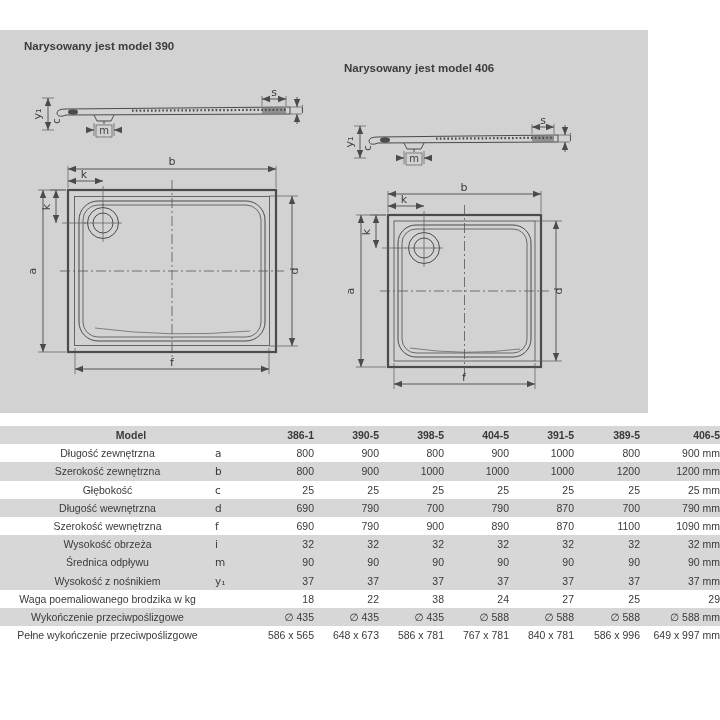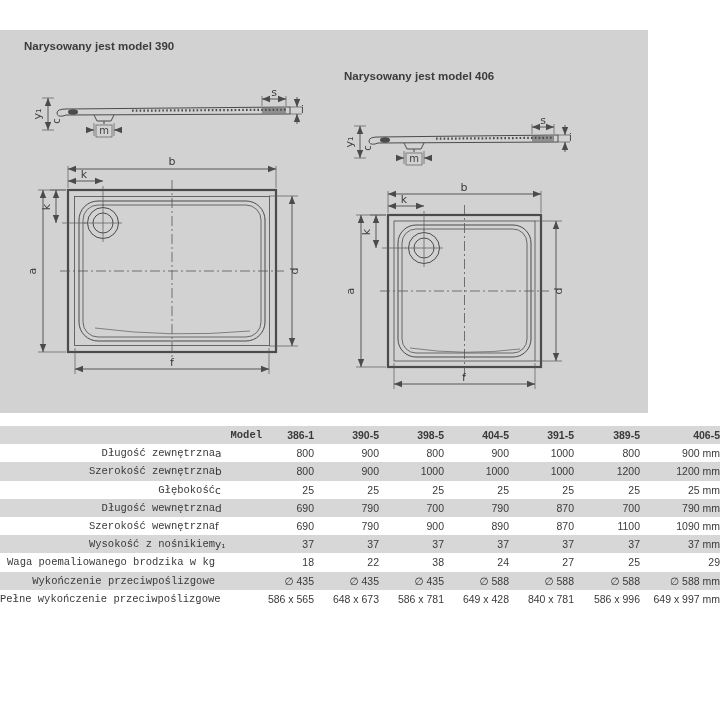--- a/index.html
+++ b/index.html
@@ -8,42 +8,42 @@
   }
   *{margin:0;padding:0;box-sizing:border-box;}
   html,body{width:720px;height:720px;background:#fff;overflow:hidden;
     font-family:"Liberation Sans",sans-serif;color:var(--text);}
   .page{position:relative;width:585px;height:720px;}
   .drawing-area{position:absolute;left:0;top:30px;width:648px;height:383px;
     background:var(--drawing-bg);}
   .drw-title{position:absolute;font-size:11.5px;font-weight:bold;color:#3c3c3c;
     white-space:nowrap;}
   #title-390{left:24px;top:10px;}
-  #title-406{left:344px;top:32px;margin-top:8px;}
+  #title-406{left:344px;top:32px;}
   svg{position:absolute;left:0;top:0;}
   svg .stk{stroke:var(--line);fill:none;stroke-width:1;}
   svg .thick{stroke-width:2.2;}
   svg .thin{stroke-width:.8;}
   svg .ext{stroke:#5a5a5a;stroke-width:.7;fill:none;}
   svg .dim{stroke:var(--line);stroke-width:.9;fill:none;}
   svg .cl{stroke:#555;stroke-width:.8;fill:none;stroke-dasharray:10 3 2 3;}
   svg .hatch{stroke:var(--line);stroke-width:2.2;stroke-dasharray:1.6 2.2;fill:none;}
   svg .fillc{fill:var(--line);stroke:none;}
   svg text{font-family:"DejaVu Sans","Liberation Sans",sans-serif;font-size:11px;
     fill:#3d3d3d;}
   svg text.sm{font-size:10px;}
   .tray-fill{fill:#fcfcfc;}
   table.spec{position:absolute;left:0;top:426px;width:720px;border-collapse:collapse;
     table-layout:fixed;font-size:10.5px;color:var(--text);}
   table.spec td,table.spec th{height:18.2px;padding:0;line-height:18.2px;
     white-space:nowrap;font-weight:normal;vertical-align:middle;}
   table.spec tr{background:var(--row-base);}
   table.spec tr.alt,table.spec tr.head{background:var(--row-alt);}
   table.spec tr.head th{font-weight:bold;}
-  .c-label{text-align:right;padding-left:8px;font-family:Liberation Mono, monospace;}
+  .c-label{text-align:center;padding-left:8px;}
   .c-sym{text-align:left;font-family:"DejaVu Sans","Liberation Sans",sans-serif;}
   .c-val{text-align:right;}
   .c-last{padding-right:7px;margin-top:12px;}
 </style>
 </head>
 <body>
 
 <div class="page">
 
   <div class="drawing-area">
@@ -304,20 +304,42 @@
           <td class="c-sym">f</td>
           <td class="c-val">690</td>
           <td class="c-val">790</td>
           <td class="c-val">900</td>
           <td class="c-val">890</td>
           <td class="c-val">870</td>
           <td class="c-val">1100</td>
           <td class="c-val c-last">1090 mm</td>
         </tr>
         <tr class="alt">
+          <td class="c-label">Wysokość obrzeża</td>
+          <td class="c-sym">i</td>
+          <td class="c-val">32</td>
+          <td class="c-val">32</td>
+          <td class="c-val">32</td>
+          <td class="c-val">32</td>
+          <td class="c-val">32</td>
+          <td class="c-val">32</td>
+          <td class="c-val c-last">32 mm</td>
+        </tr>
+        <tr class="alt">
+          <td class="c-label">Średnica odpływu</td>
+          <td class="c-sym">m</td>
+          <td class="c-val">90</td>
+          <td class="c-val">90</td>
+          <td class="c-val">90</td>
+          <td class="c-val">90</td>
+          <td class="c-val">90</td>
+          <td class="c-val">90</td>
+          <td class="c-val c-last">90 mm</td>
+        </tr>
+        <tr class="alt">
           <td class="c-label">Wysokość z nośnikiem</td>
           <td class="c-sym">y₁</td>
           <td class="c-val">37</td>
           <td class="c-val">37</td>
           <td class="c-val">37</td>
           <td class="c-val">37</td>
           <td class="c-val">37</td>
           <td class="c-val">37</td>
           <td class="c-val c-last">37 mm</td>
         </tr>
@@ -342,21 +364,21 @@
           <td class="c-val">∅ 588</td>
           <td class="c-val">∅ 588</td>
           <td class="c-val c-last">∅ 588 mm</td>
         </tr>
         <tr>
           <td class="c-label">Pełne wykończenie przeciwpoślizgowe</td>
           <td class="c-sym"></td>
           <td class="c-val">586 x 565</td>
           <td class="c-val">648 x 673</td>
           <td class="c-val">586 x 781</td>
-          <td class="c-val">649 x 428</td>
+          <td class="c-val">767 x 781</td>
           <td class="c-val">840 x 781</td>
           <td class="c-val">586 x 996</td>
           <td class="c-val c-last">649 x 997 mm</td>
         </tr>
       </tbody>
   </table>
 
 </div>
 
 </body></html>

